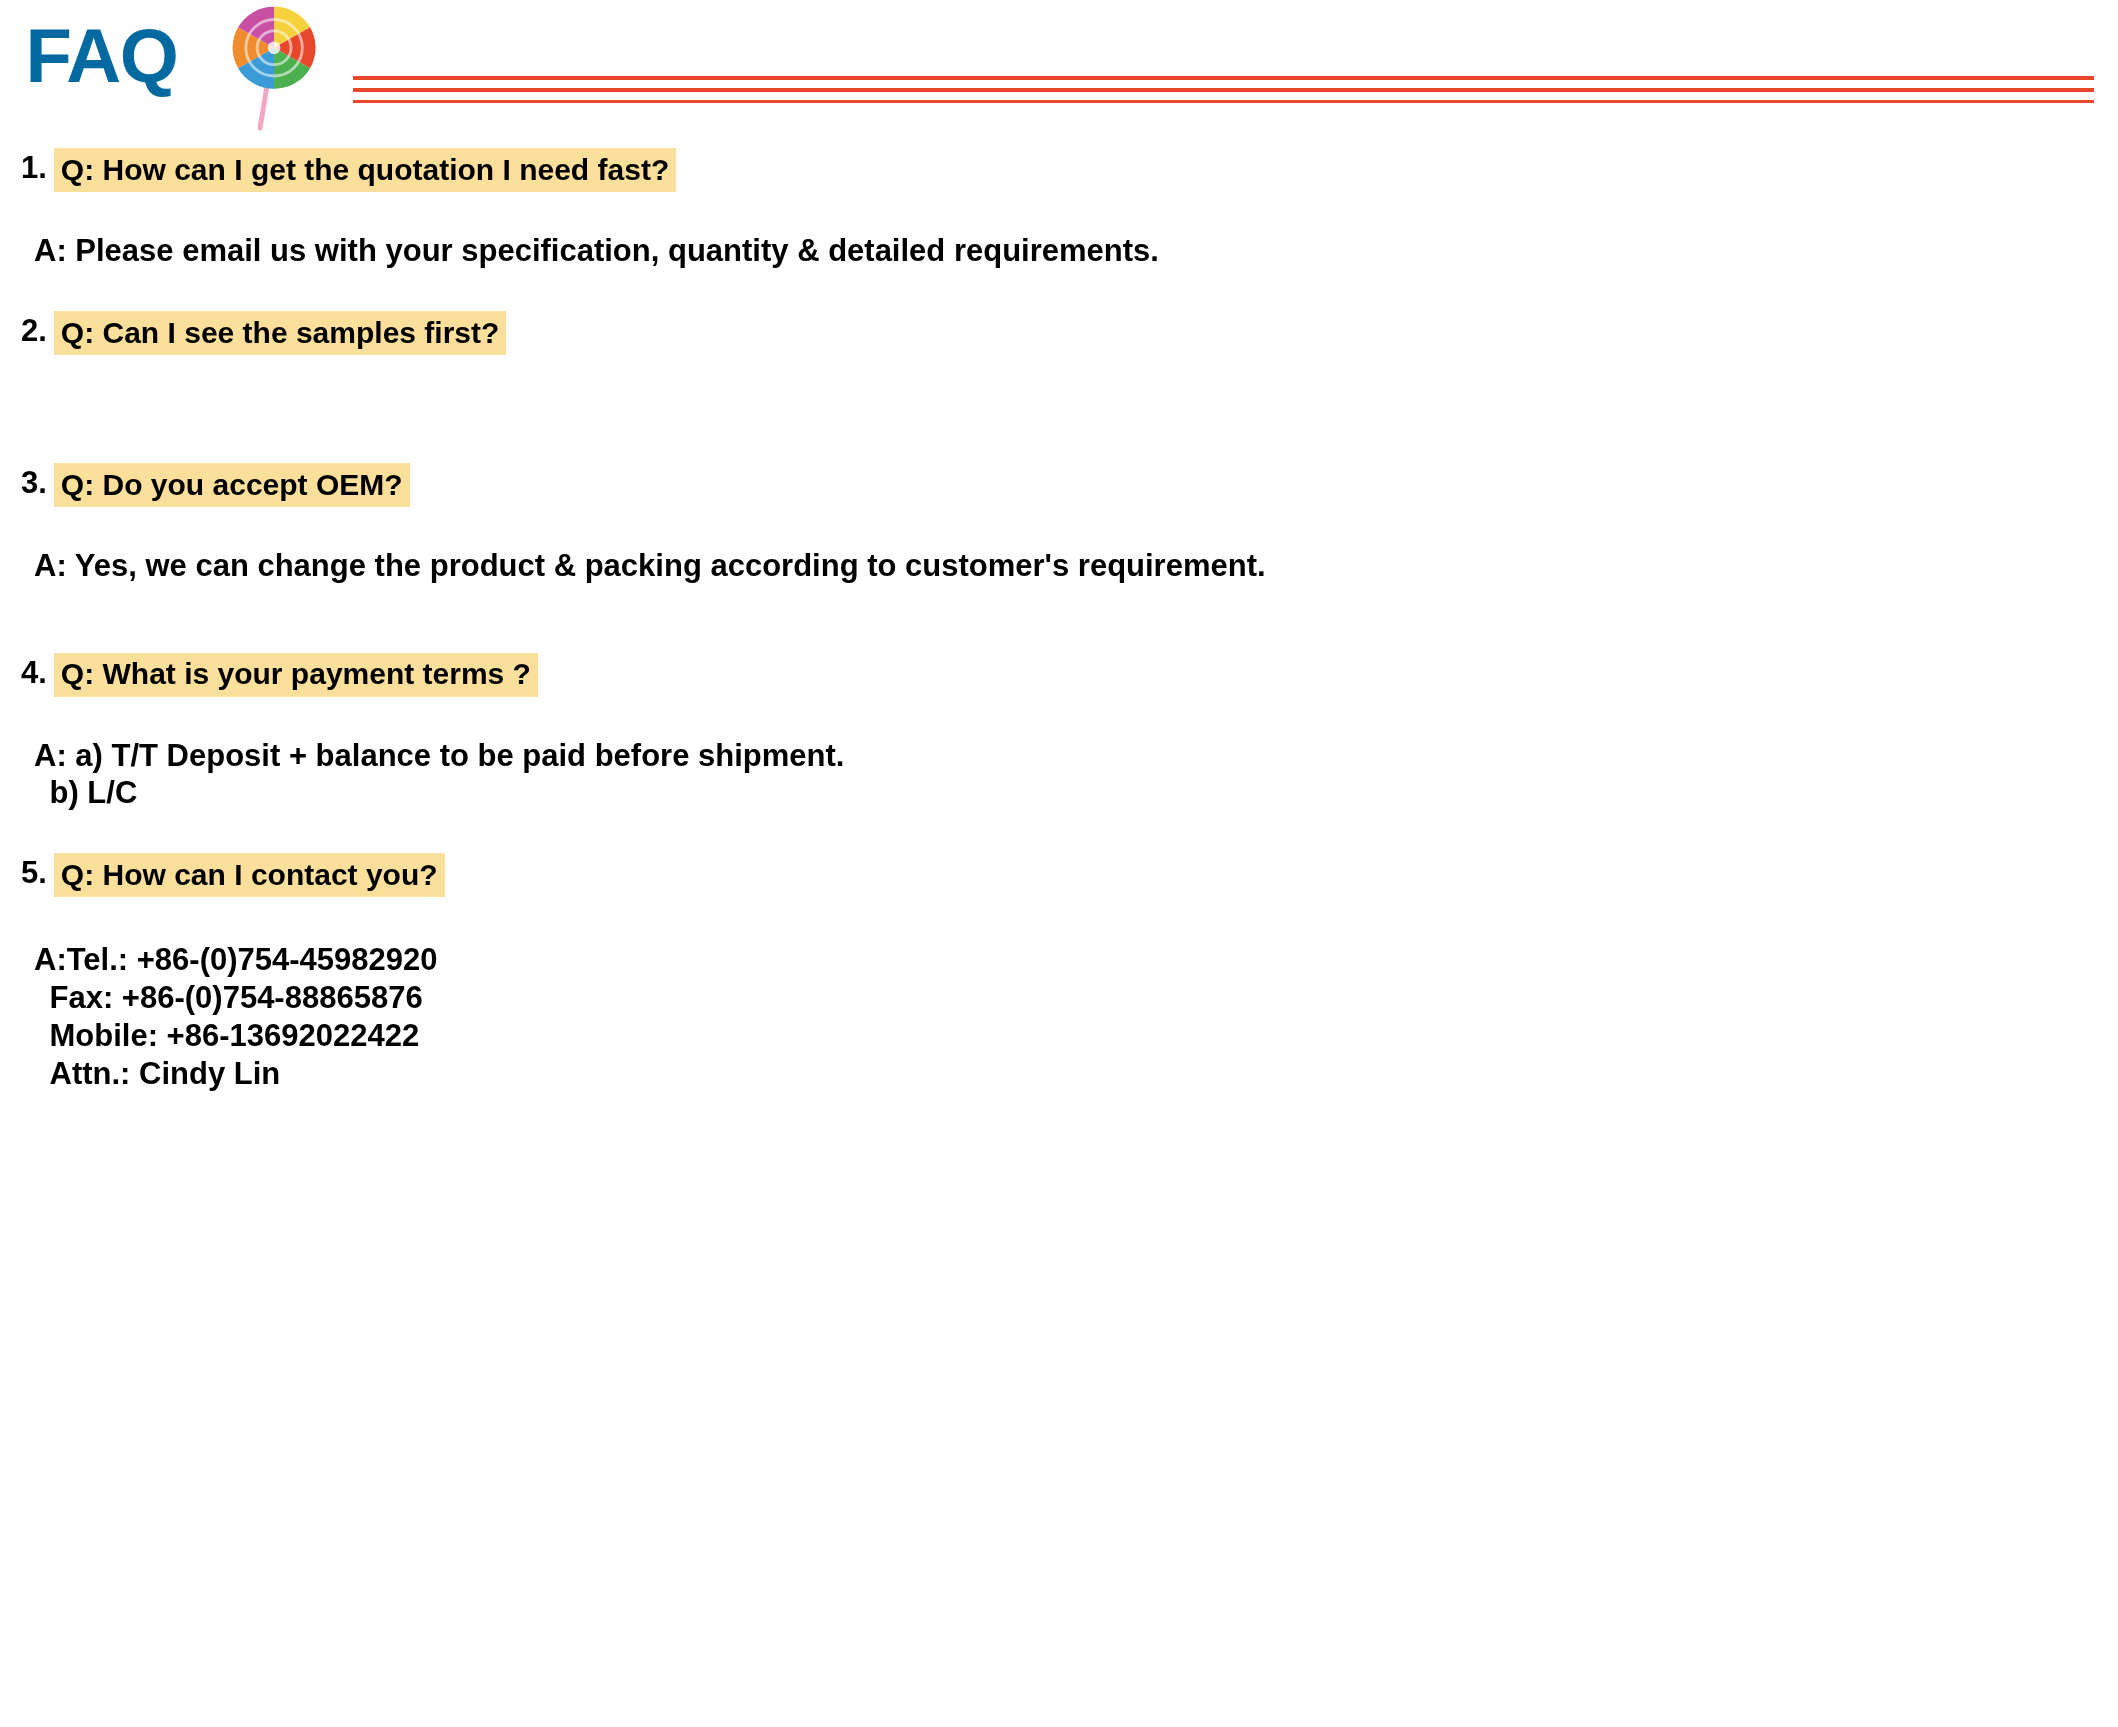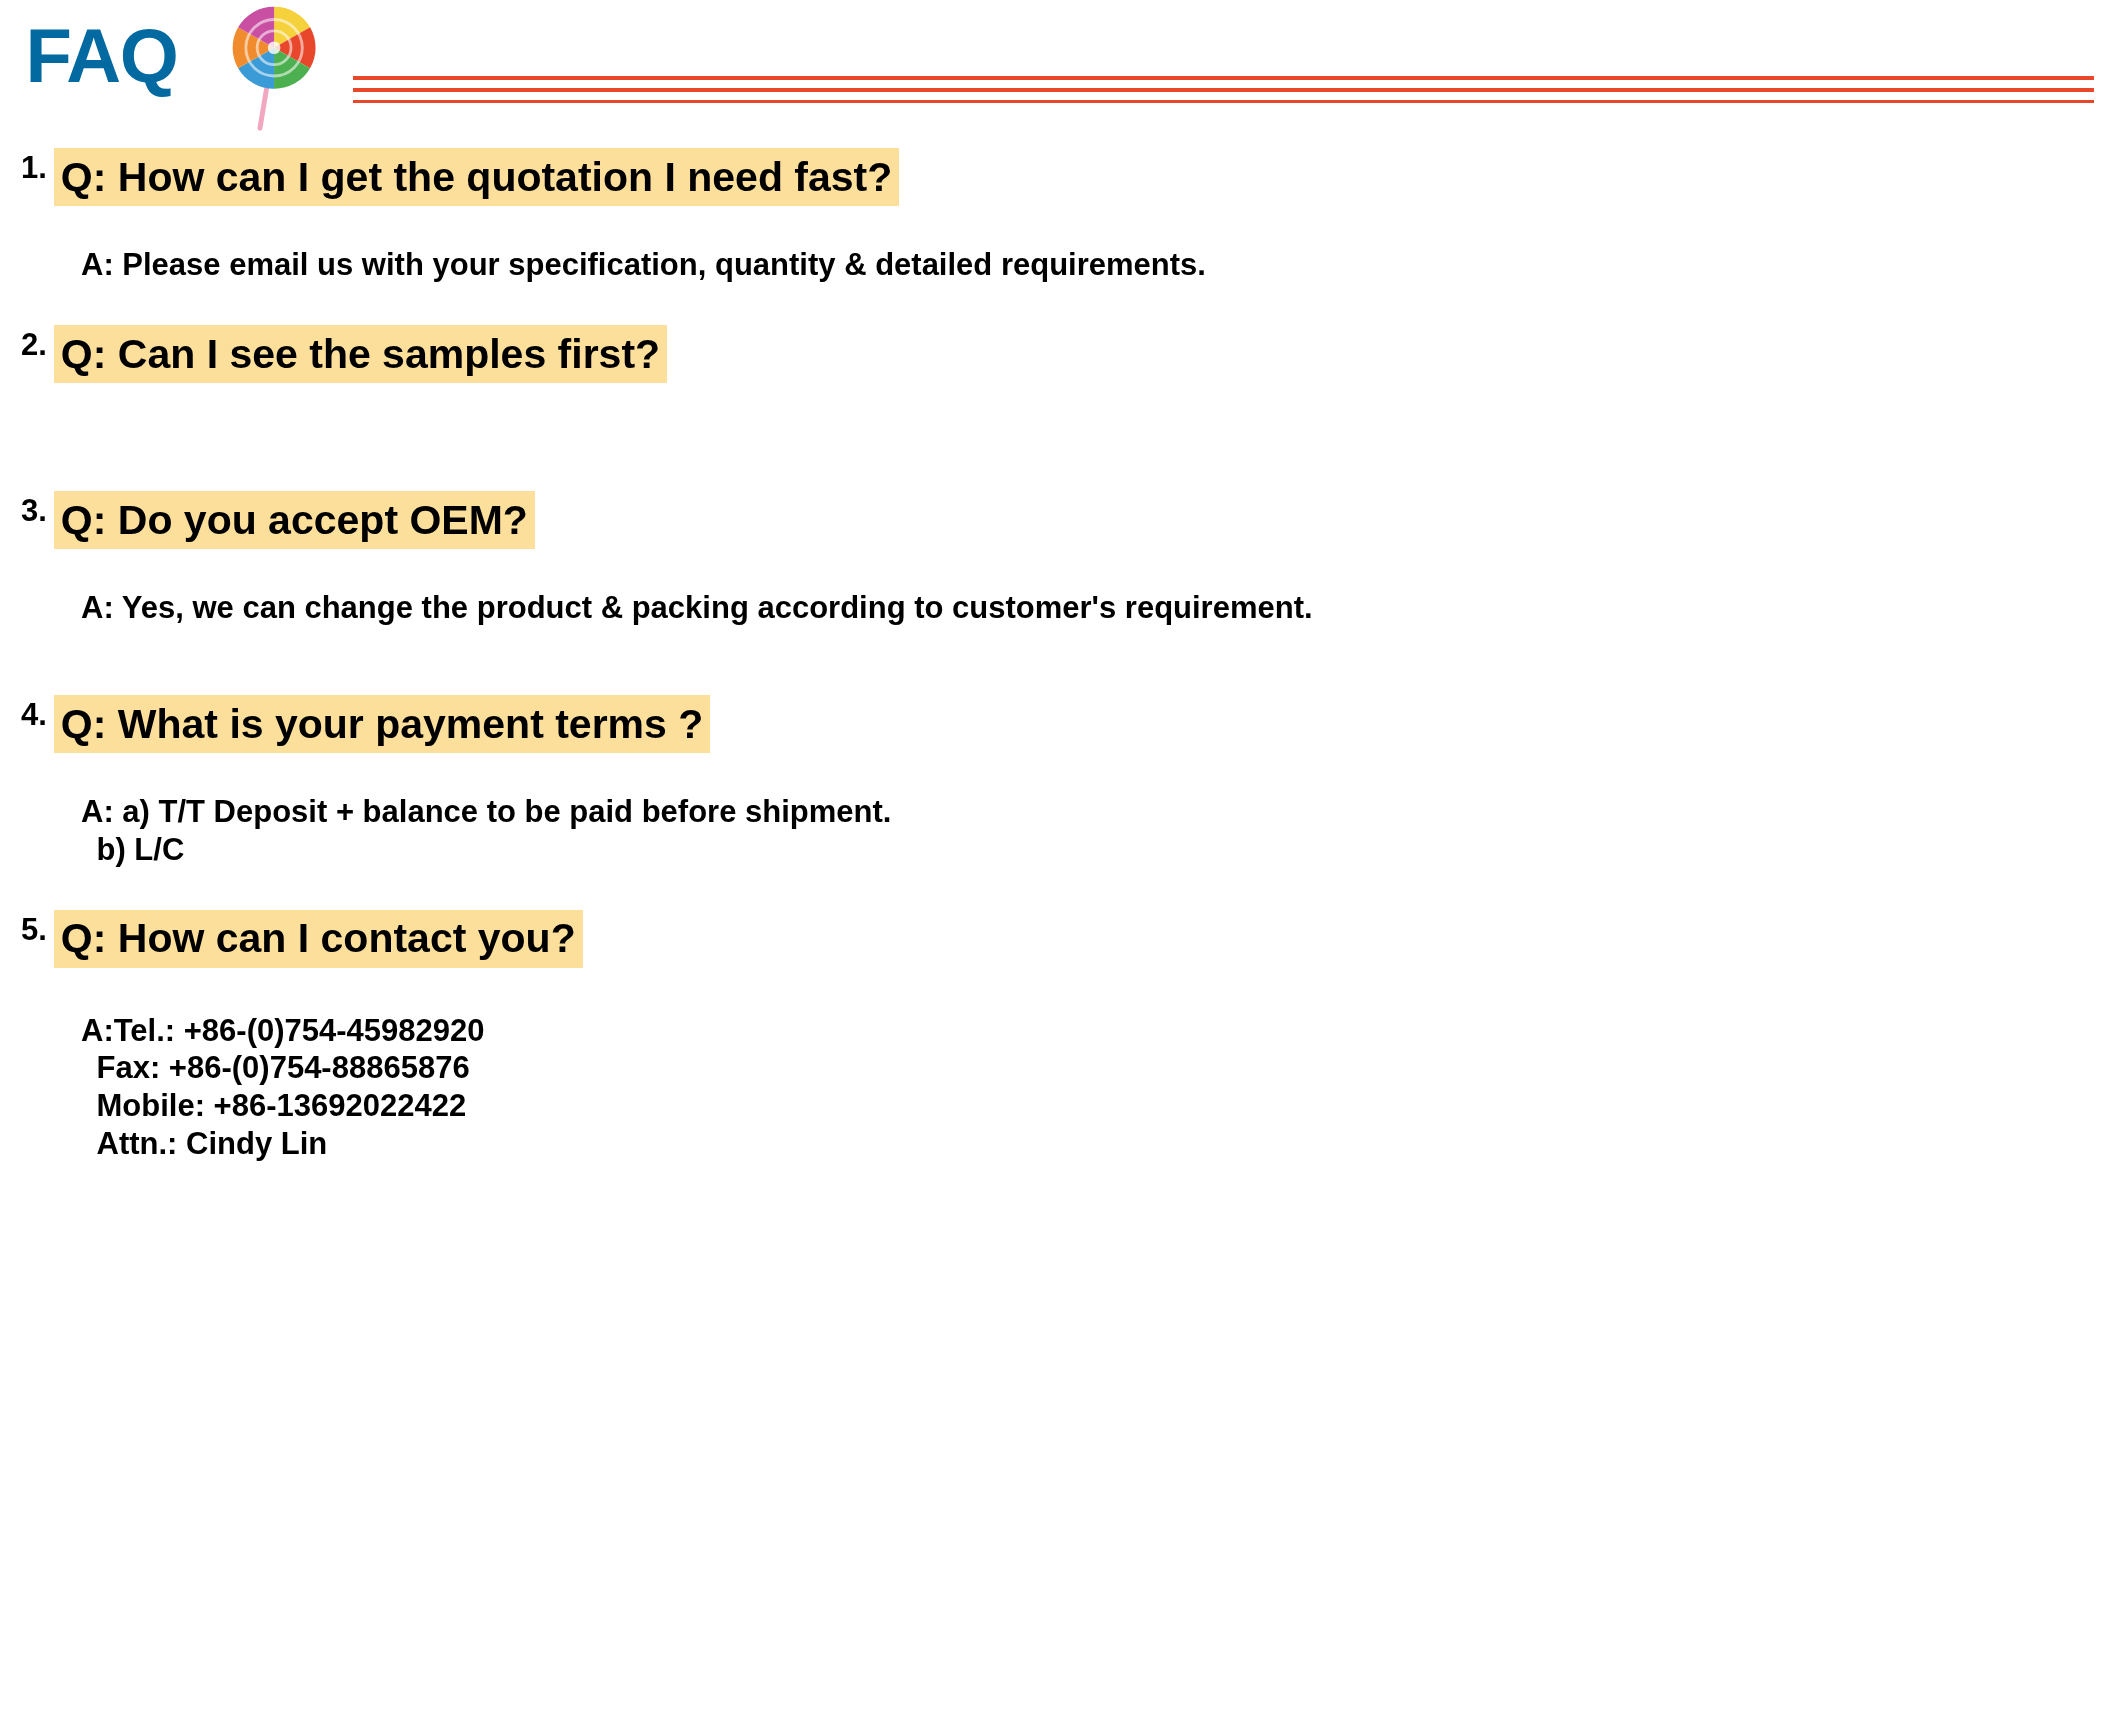--- a/index.html
+++ b/index.html
@@ -71,29 +71,29 @@
     padding-left: 21px;
   }
   .q-num {
     font-size: 31px;
     font-weight: bold;
     line-height: 1.28;
     padding-right: 7px;
     white-space: pre;
   }
   .q-text {
-    font-size: 41px;
+    font-size: 30px;
     font-weight: bold;
     line-height: 1.28;
     background: #FBDF9B;
     padding: 2.8px 7px 2.8px 7px;
     white-space: pre;
   }
   .a-lines {
-    padding-left: 81px;
+    padding-left: 34px;
   }
   .a-line {
     font-size: 31px;
     font-weight: bold;
     line-height: 1.22;
     white-space: pre;
   }
   .a-line.indent {
     padding-left: 15.5px;
   }

